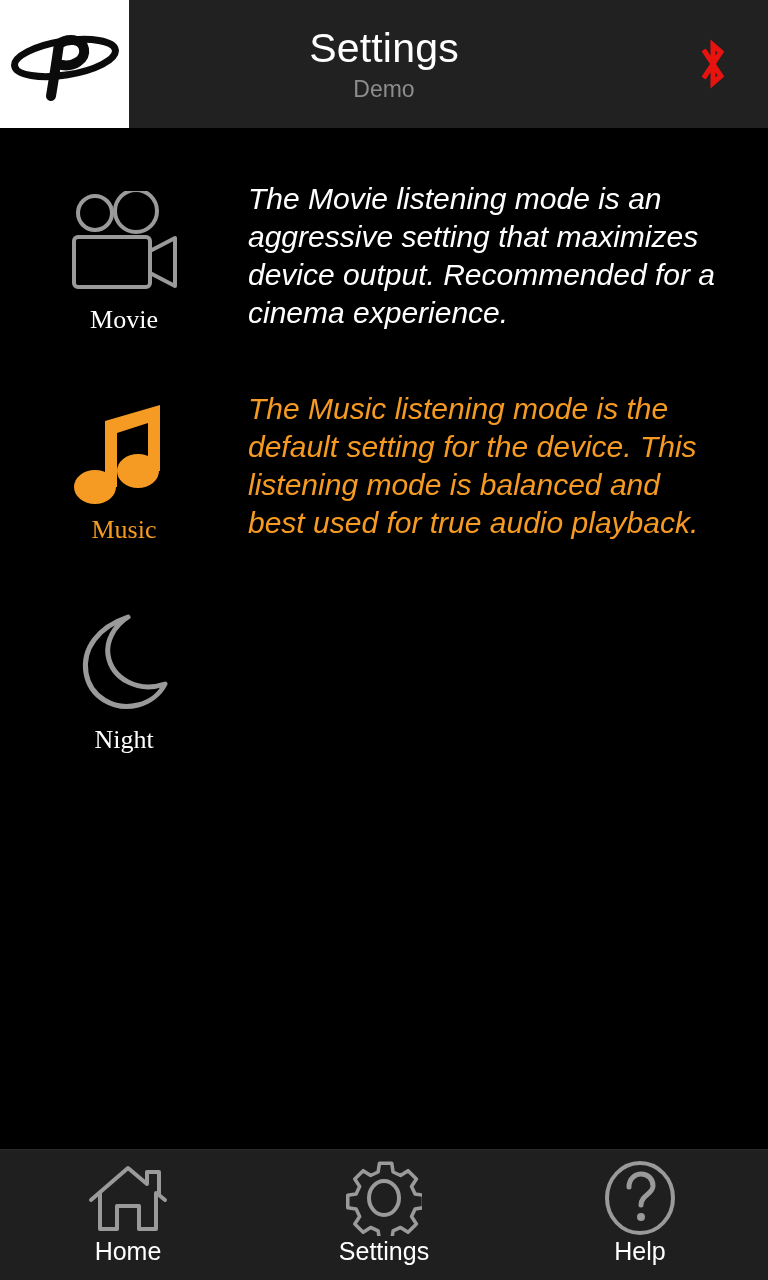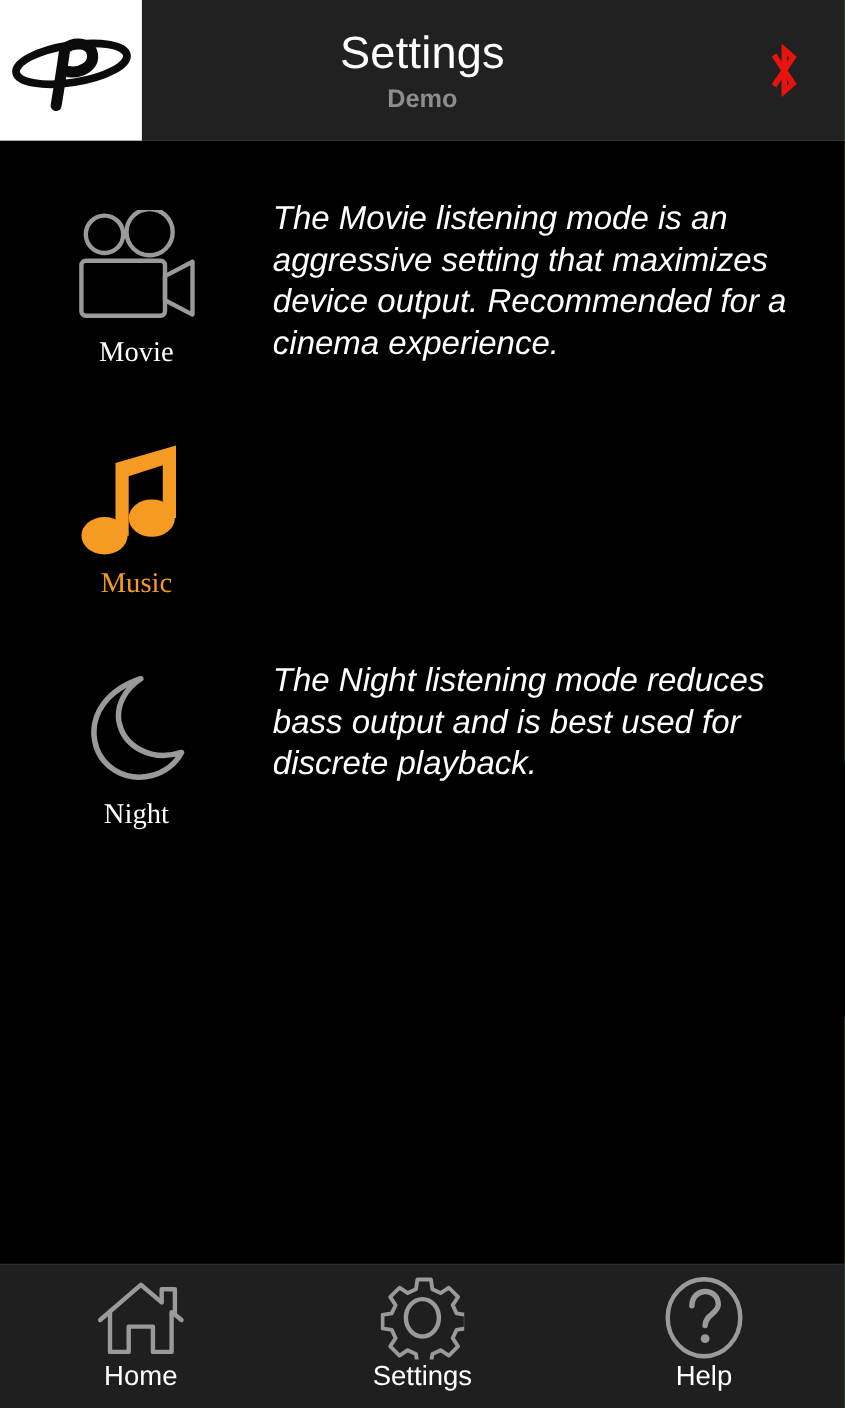--- a/index.html
+++ b/index.html
@@ -58,21 +58,21 @@
     color: #ffffff;
     font-size: 41px;
     line-height: 48px;
     font-weight: 400;
     letter-spacing: 0.2px;
   }
   .header-subtitle {
     color: #8d8d8d;
     font-size: 23px;
     line-height: 30px;
-    font-weight: 700;
+    font-weight: 400;
     margin-top: 2px;
   }
   .bt-icon {
     position: absolute;
     right: 38px;
     top: 38px;
     width: 34px;
     height: 52px;
   }
 
@@ -219,33 +219,33 @@
         <div class="mode-icon-col">
           <div class="mode-glyph">
             <svg width="104" height="108" viewBox="0 0 104 108">
               <path d="M33 88 L33 22 L88 6 L88 72 L76 72 L76 24 L45 34 L45 88 Z" fill="#f59a22"></path>
               <ellipse cx="23" cy="88" rx="21" ry="17" fill="#f59a22"></ellipse>
               <ellipse cx="66" cy="72" rx="21" ry="17" fill="#f59a22"></ellipse>
             </svg>
           </div>
           <div class="mode-label">Music</div>
         </div>
+        <div class="mode-desc">The Music listening mode is the default setting for the device. This listening mode is balanced and best used for true audio playback.</div>
       </div>
 
       <div class="mode-row">
         <div class="mode-icon-col">
           <div class="mode-glyph">
             <svg width="104" height="104" viewBox="0 0 104 104">
               <path d="M56 6 C26 16 10 38 14 62 C18 86 42 100 66 94
                        C78 91 88 83 93 73 C66 82 40 68 36 44 C34 30 42 15 56 6 Z" fill="none" stroke="#9a9a9a" stroke-width="5" stroke-linejoin="round"></path>
             </svg>
           </div>
           <div class="mode-label">Night</div>
         </div>
-        <div class="mode-desc">The Night listening mode reduces bass output and is best used for discrete playback.</div>
       </div>
 
     </div>
   </div>
 
   <div class="navbar">
 
     <div class="nav-item">
       <div class="nav-glyph">
         <svg width="82" height="72" viewBox="0 0 82 72">

